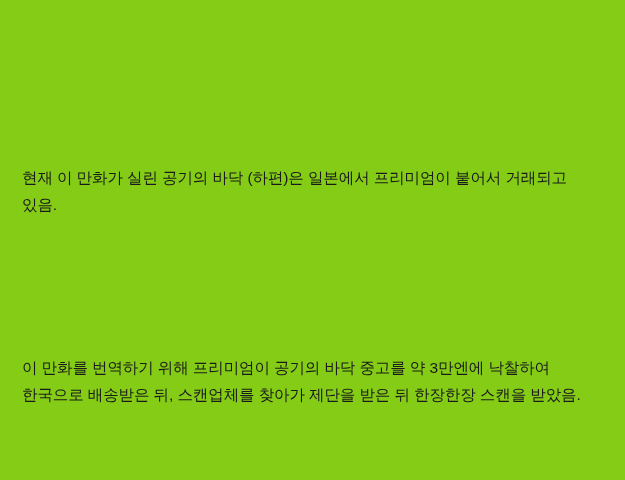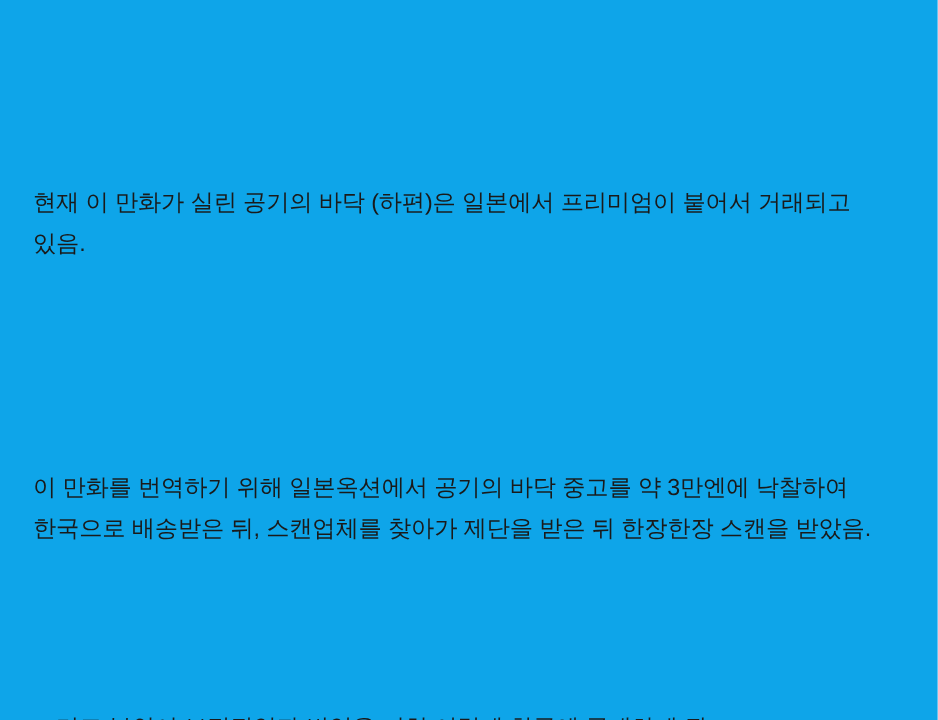--- a/index.html
+++ b/index.html
@@ -10,23 +10,23 @@
     width: 625px;
     height: 480px;
     background: #ffffff;
     font-family: "Liberation Sans", "DejaVu Sans", sans-serif;
     overflow: hidden;
   }
   .page {
     position: relative;
     width: 625px;
     height: 480px;
-    background: #0ea5e9;
+    background: #84cc16;
     box-sizing: border-box;
-    padding: 70px 22px 0 22px;
+    padding: 112px 22px 0 22px;
   }
   .block {
     color: #1a1a1a;
     font-size: 15.5px;
     line-height: 1.72;
     letter-spacing: -0.1px;
     word-break: keep-all;
     white-space: pre-wrap;
   }
   .para {
@@ -39,19 +39,19 @@
     height: 0px;
   }
 </style>
 </head>
 <body>
 
 <div class="page">
   <div class="block">
     <p class="para">현재 이 만화가 실린 공기의 바닥 (하편)은 일본에서 프리미엄이 붙어서 거래되고 있음.</p>
     <div class="gap-lg"></div>
-    <p class="para">이 만화를 번역하기 위해 일본옥션에서 공기의 바닥 중고를 약 3만엔에 낙찰하여 한국으로 배송받은 뒤, 스캔업체를 찾아가 제단을 받은 뒤 한장한장 스캔을 받았음.</p>
+    <p class="para">이 만화를 번역하기 위해 프리미엄이 공기의 바닥 중고를 약 3만엔에 낙찰하여 한국으로 배송받은 뒤, 스캔업체를 찾아가 제단을 받은 뒤 한장한장 스캔을 받았음.</p>
     <div class="gap-sm"></div>
     <p class="para">그리고 본인이 보정작업과 번역을 거쳐 이렇게 한국에 공개하게 됨.</p>
     
     
   </div>
 </div>
 
 </body></html>

